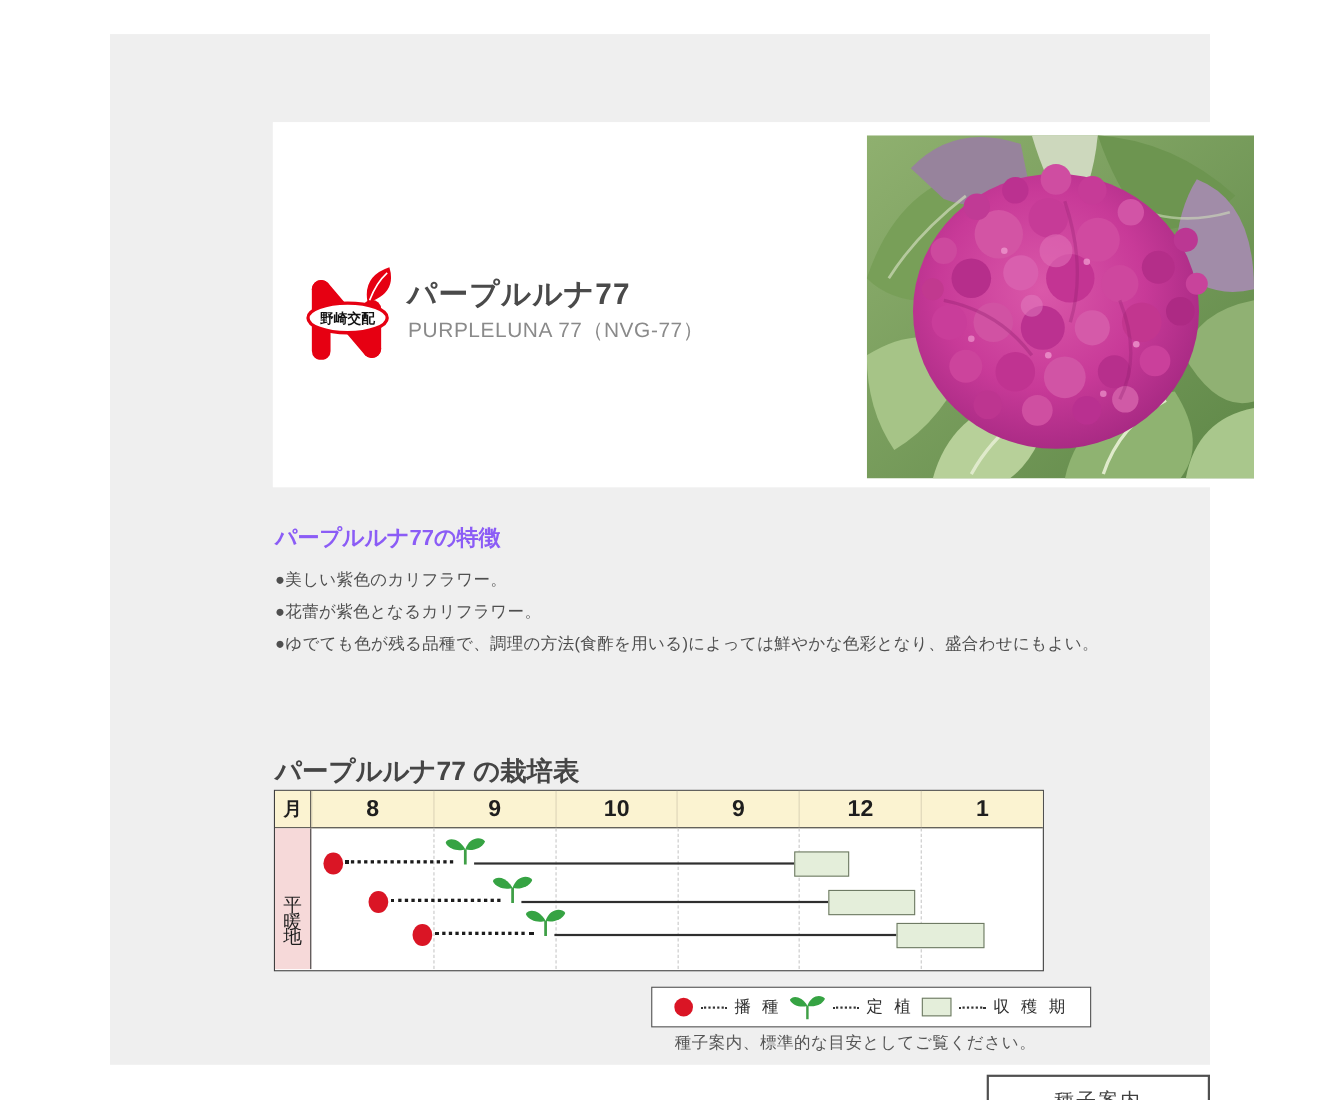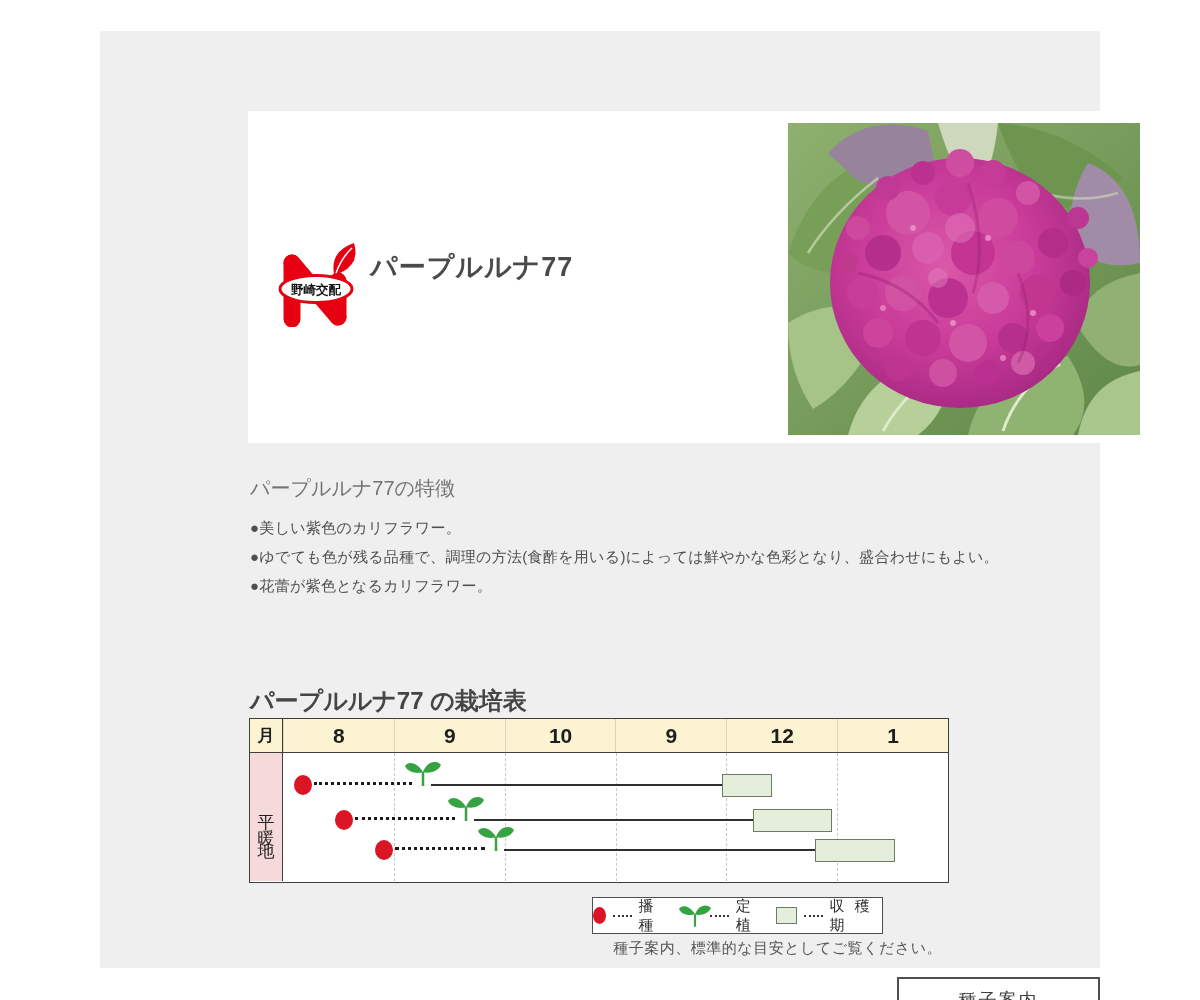--- a/index.html
+++ b/index.html
@@ -11,21 +11,21 @@
   .panel { position:absolute; left:100px; top:31px; width:1000px; height:937px; background:#efefef; }
 
   
   .card { position:absolute; left:148px; top:80px; width:904px; height:332px; background:#ffffff; }
   .logo { position:absolute; left:30px; top:130px; width:78px; height:86px; }
   .title-jp { position:absolute; left:122px; top:138px; font-size:27px; font-weight:bold; color:#4a4a4a; letter-spacing:1px; }
   .title-en { position:absolute; left:123px; top:176px; font-size:19px; color:#8a8a8a; letter-spacing:.5px; }
   .photo { position:absolute; top:12px; right:12px; width:352px; height:312px; display:block; }
 
   
-  .features-heading { position:absolute; left:150px; top:444px; font-size:20px; font-weight:normal; color:#737373; }
+  .features-heading { position:absolute; left:150px; top:444px; font-size:20px; font-weight:bold; color:#8b5cf6; }
   .features-list { position:absolute; left:150px; top:482px; width:920px; list-style:none; }
   .features-list li { font-size:15px; color:#4f4f4f; line-height:29px; letter-spacing:.3px; }
 
   
   .chart-title { position:absolute; left:150px; top:654px; font-size:24px; font-weight:bold; color:#454545; }
   .chart-table { position:absolute; left:149px; top:687px; width:700px; height:165px; border:1.5px solid #3f3f3f; background:#ffffff; }
   .chart-header { display:flex; height:34px; background:#fbf3d1; border-bottom:1.5px solid #3f3f3f; }
   .month-label-cell { width:33px; display:flex; align-items:center; justify-content:center;
     font-size:17px; font-weight:bold; color:#1e1e1e; border-right:1.5px solid #3f3f3f; }
   .month-cell { flex:1; display:flex; align-items:center; justify-content:center;
@@ -36,21 +36,21 @@
     border-right:1.5px solid #3f3f3f; display:flex; align-items:center; justify-content:center; }
   .region-text { writing-mode:vertical-rl; text-orientation:upright; font-size:17px; color:#1e1e1e; letter-spacing:14px; padding-top:10px; }
   .gridline { position:absolute; top:0; height:100%; width:0; border-left:1px dashed #c8c8c8; }
   .sow-dot { position:absolute; width:18px; height:20px; border-radius:50%; background:#da1525; }
   .dotline { position:absolute; height:0; border-top:3px dotted #1c1c1c; }
   .growline { position:absolute; height:0; border-top:2px solid #2f2f2f; }
   .harvest-box { position:absolute; height:23px; background:#e4eeda; border:1.5px solid #6e7a64; }
   .sprout { position:absolute; width:36px; height:26px; }
 
   
-  .legend { position:absolute; left:492px; top:866px; width:291px; height:37px; background:#ffffff;
+  .legend { position:absolute; left:492px; top:866px; width:400px; height:37px; background:#ffffff;
     border:1.3px solid #4f4f4f; display:flex; align-items:center; justify-content:center; gap:7px; }
   .legend-dot { width:17px; height:17px; border-radius:50%; background:#da1525; }
   .legend-dash { width:24px; height:0; border-top:2px dotted #333; }
   .legend-text { font-size:15px; color:#2e2e2e; letter-spacing:3px; }
   .legend-harvest { width:27px; height:17px; background:#e4eeda; border:1.5px solid #6e7a64; }
   .legend .sprout-wrap { width:32px; height:24px; position:relative; }
   .legend .sprout-wrap .sprout { left:0; top:0; width:32px; height:24px; }
 
   .chart-note { position:absolute; right:158px; top:908px; font-size:15px; color:#555; letter-spacing:.5px; }
 
@@ -72,20 +72,21 @@
       <path d="M60,76 L60,40" stroke="#e60012" stroke-width="17" stroke-linecap="round" fill="none"></path>
 
       <path d="M56,33 Q52,10 76,2 Q82,22 64,31 Q59,34 56,33 Z" fill="#e60012"></path>
       <path d="M58,32 Q64,16 74,7" stroke="#ffffff" stroke-width="1.5" fill="none"></path>
 
       <ellipse cx="38" cy="48" rx="36" ry="13.5" fill="#ffffff" stroke="#e60012" stroke-width="3"></ellipse>
       <text x="38" y="53" text-anchor="middle" font-size="12.5" font-weight="bold" fill="#111" font-family="Liberation Sans, DejaVu Sans, sans-serif">野崎交配</text>
     </svg>
 
     <div class="title-jp">パープルルナ77</div>
+    <div class="title-en">PURPLELUNA 77（NVG-77）</div>
 
     <svg class="photo" viewBox="0 0 352 312" preserveAspectRatio="none">
       <defs>
         <linearGradient id="bgg" x1="0" y1="0" x2="1" y2="1">
           <stop offset="0" stop-color="#8fb06f"></stop>
             <stop offset="1" stop-color="#5e8747"></stop>
         </linearGradient>
         <radialGradient id="hg" cx="0.45" cy="0.42" r="0.65">
           <stop offset="0" stop-color="#da58a9"></stop>
             <stop offset="0.55" stop-color="#c83a98"></stop>
@@ -153,22 +154,22 @@
       <circle cx="165" cy="200" r="3" fill="#ee96cd" opacity=".8"></circle>
         <circle cx="245" cy="190" r="3" fill="#ee96cd" opacity=".8"></circle>
       <circle cx="95" cy="185" r="3" fill="#ee96cd" opacity=".7"></circle>
         <circle cx="215" cy="235" r="3" fill="#ee96cd" opacity=".7"></circle>
     </svg>
   </div>
 
   <div class="features-heading">パープルルナ77の特徴</div>
   <ul class="features-list">
     <li>●美しい紫色のカリフラワー。</li>
+    <li>●花蕾が紫色となるカリフラワー。</li>
     <li>●ゆでても色が残る品種で、調理の方法(食酢を用いる)によっては鮮やかな色彩となり、盛合わせにもよい。</li>
-    <li>●花蕾が紫色となるカリフラワー。</li>
   </ul>
 
   <div class="chart-title">パープルルナ77 の栽培表</div>
 
   <div class="chart-table">
     <div class="chart-header">
       <div class="month-label-cell">月</div>
       <div class="month-cell">8</div>
       <div class="month-cell">9</div>
       <div class="month-cell">10</div>

